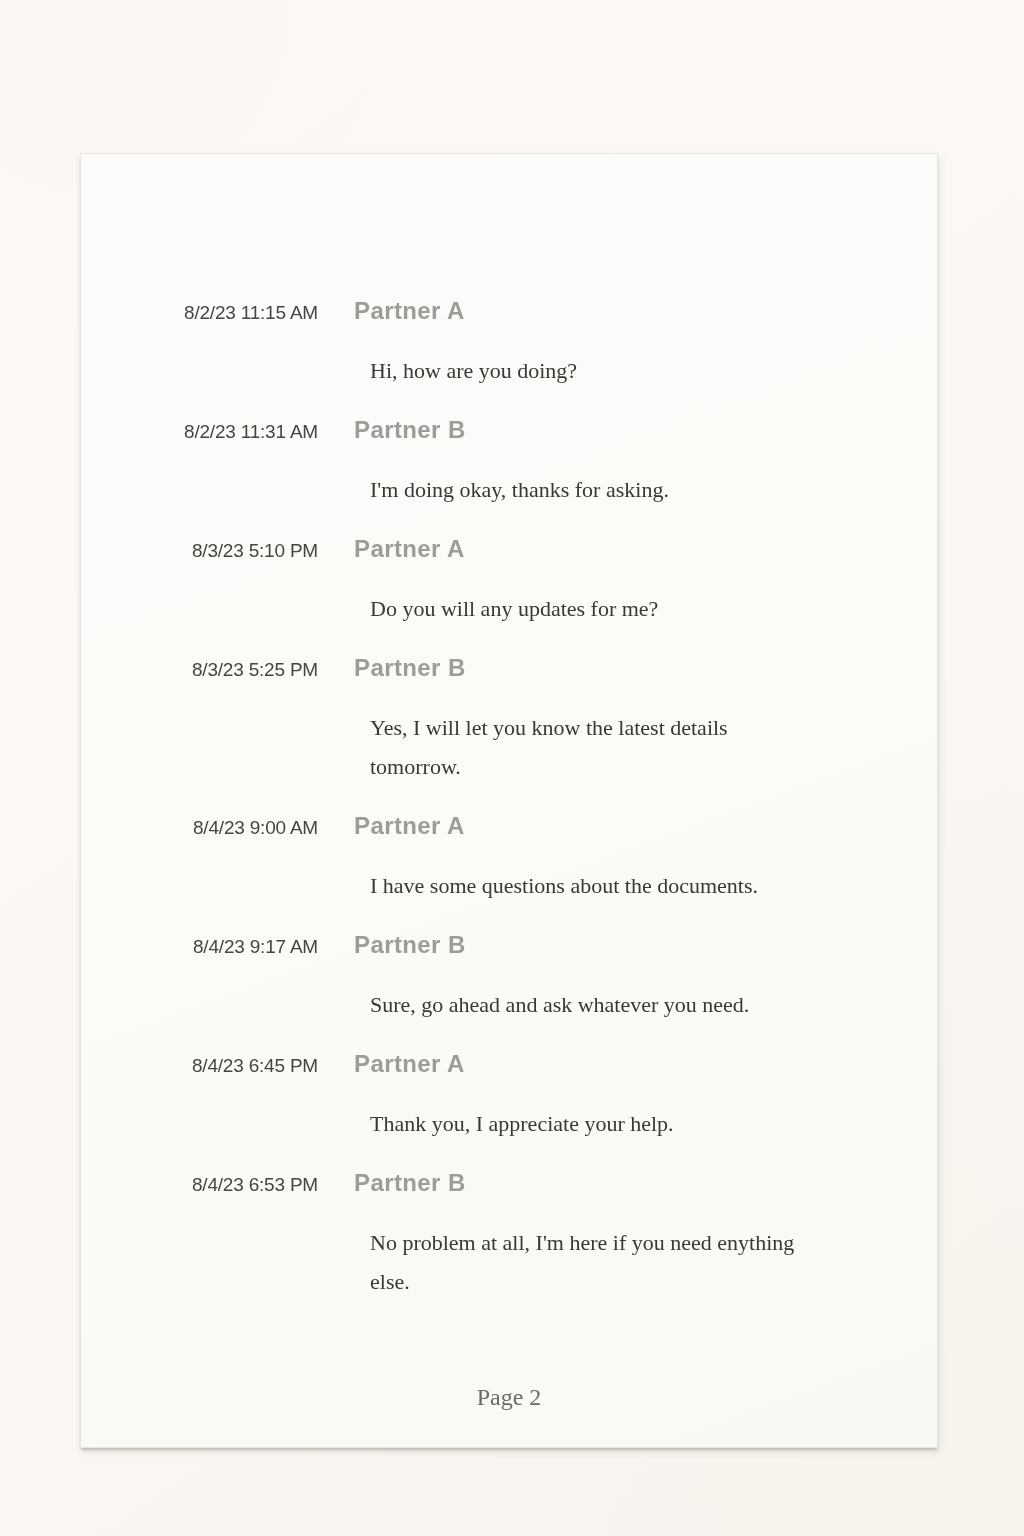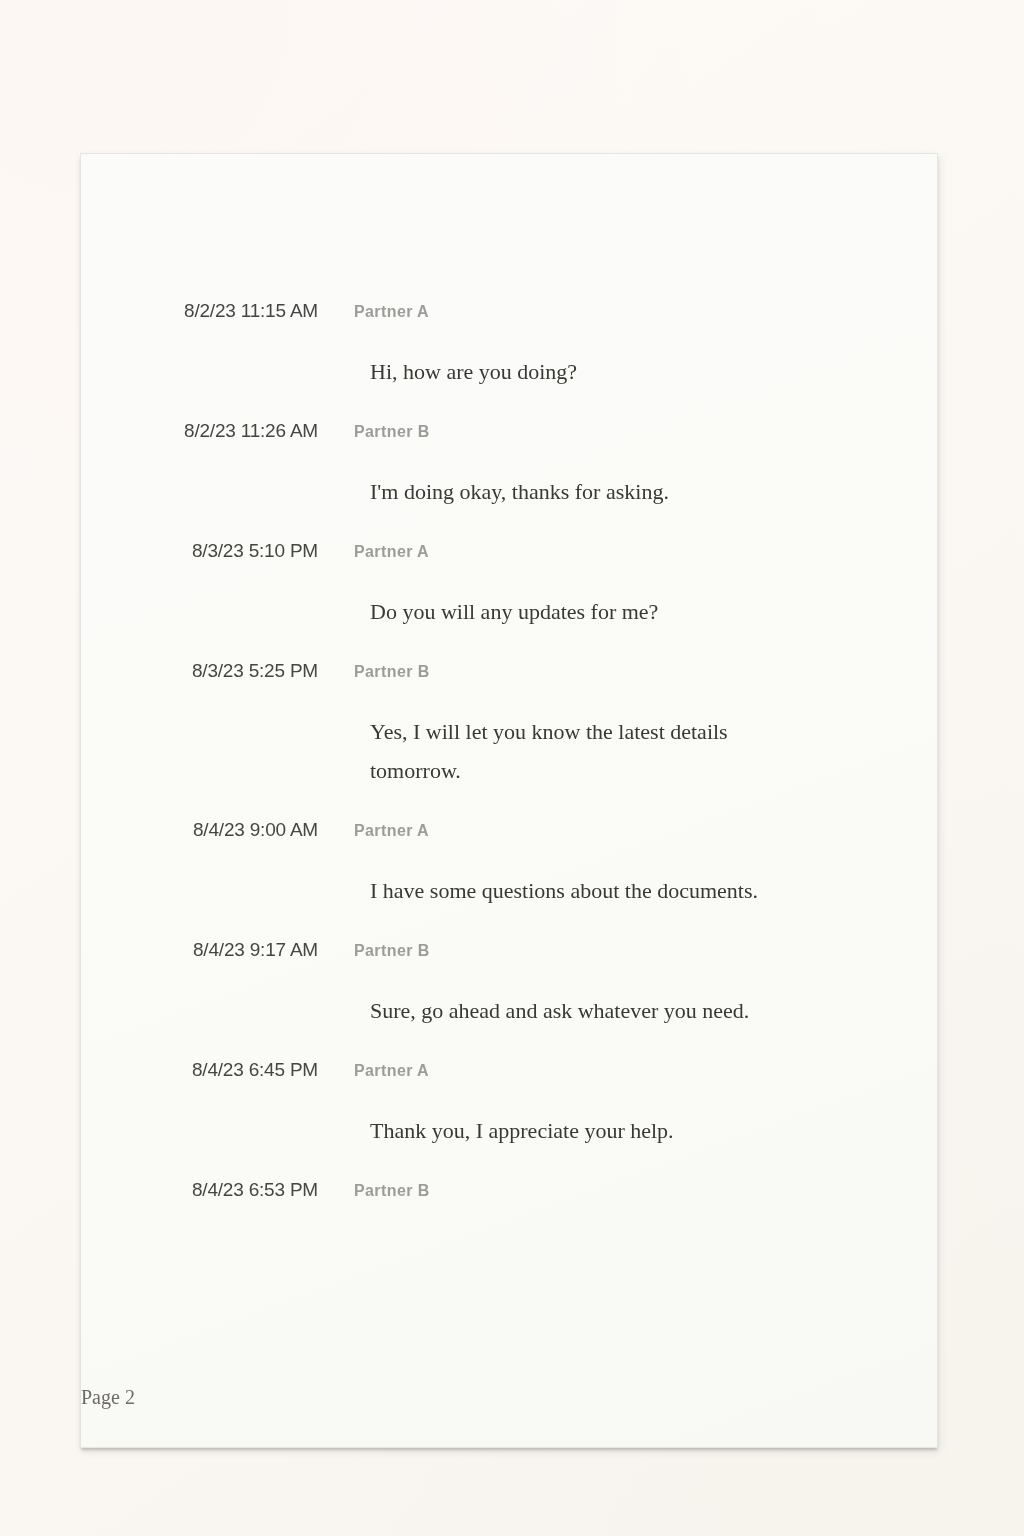--- a/index.html
+++ b/index.html
@@ -54,21 +54,21 @@
     letter-spacing: -0.2px;
     color: #474542;
     white-space: nowrap;
   }
 
   .content {
     flex: 1 1 auto;
   }
 
   .sender {
-    font-size: 16px;
+    font-size: 24px;
     line-height: 24px;
     font-weight: bold;
     letter-spacing: 0.4px;
     color: #9e9c99;
   }
 
   .text {
     margin-top: 28px;
     max-width: 450px;
     font-family: "Liberation Serif", serif;
@@ -76,43 +76,43 @@
     line-height: 39px;
     color: #3a3835;
     margin-left: 16px;
   }
 
   .footer {
     position: absolute;
     left: 0;
     right: 0;
     bottom: 38px;
-    text-align: left;
+    text-align: center;
     font-family: "Liberation Serif", serif;
-    font-size: 20px;
+    font-size: 24px;
     line-height: 24px;
     color: #6e6a66;
   }
 </style>
 </head>
 <body>
 
 <div class="scene">
   <div class="page">
     <div class="messages" id="message-list">
   <div class="entry">
     <div class="ts">8/2/23 11:15 AM</div>
     <div class="content">
       <div class="sender">Partner A</div>
       <div class="text">Hi, how are you doing?</div>
     </div>
   </div>
 
   <div class="entry">
-    <div class="ts">8/2/23 11:26 AM</div>
+    <div class="ts">8/2/23 11:31 AM</div>
     <div class="content">
       <div class="sender">Partner B</div>
       <div class="text">I'm doing okay, thanks for asking.</div>
     </div>
   </div>
 
   <div class="entry">
     <div class="ts">8/3/23 5:10 PM</div>
     <div class="content">
       <div class="sender">Partner A</div>
@@ -149,18 +149,19 @@
     <div class="content">
       <div class="sender">Partner A</div>
       <div class="text">Thank you, I appreciate your help.</div>
     </div>
   </div>
 
   <div class="entry">
     <div class="ts">8/4/23 6:53 PM</div>
     <div class="content">
       <div class="sender">Partner B</div>
+      <div class="text">No problem at all, I'm here if you need enything else.</div>
     </div>
   </div>
 </div>
     <div class="footer">Page 2</div>
   </div>
 </div>
 
 </body></html>

